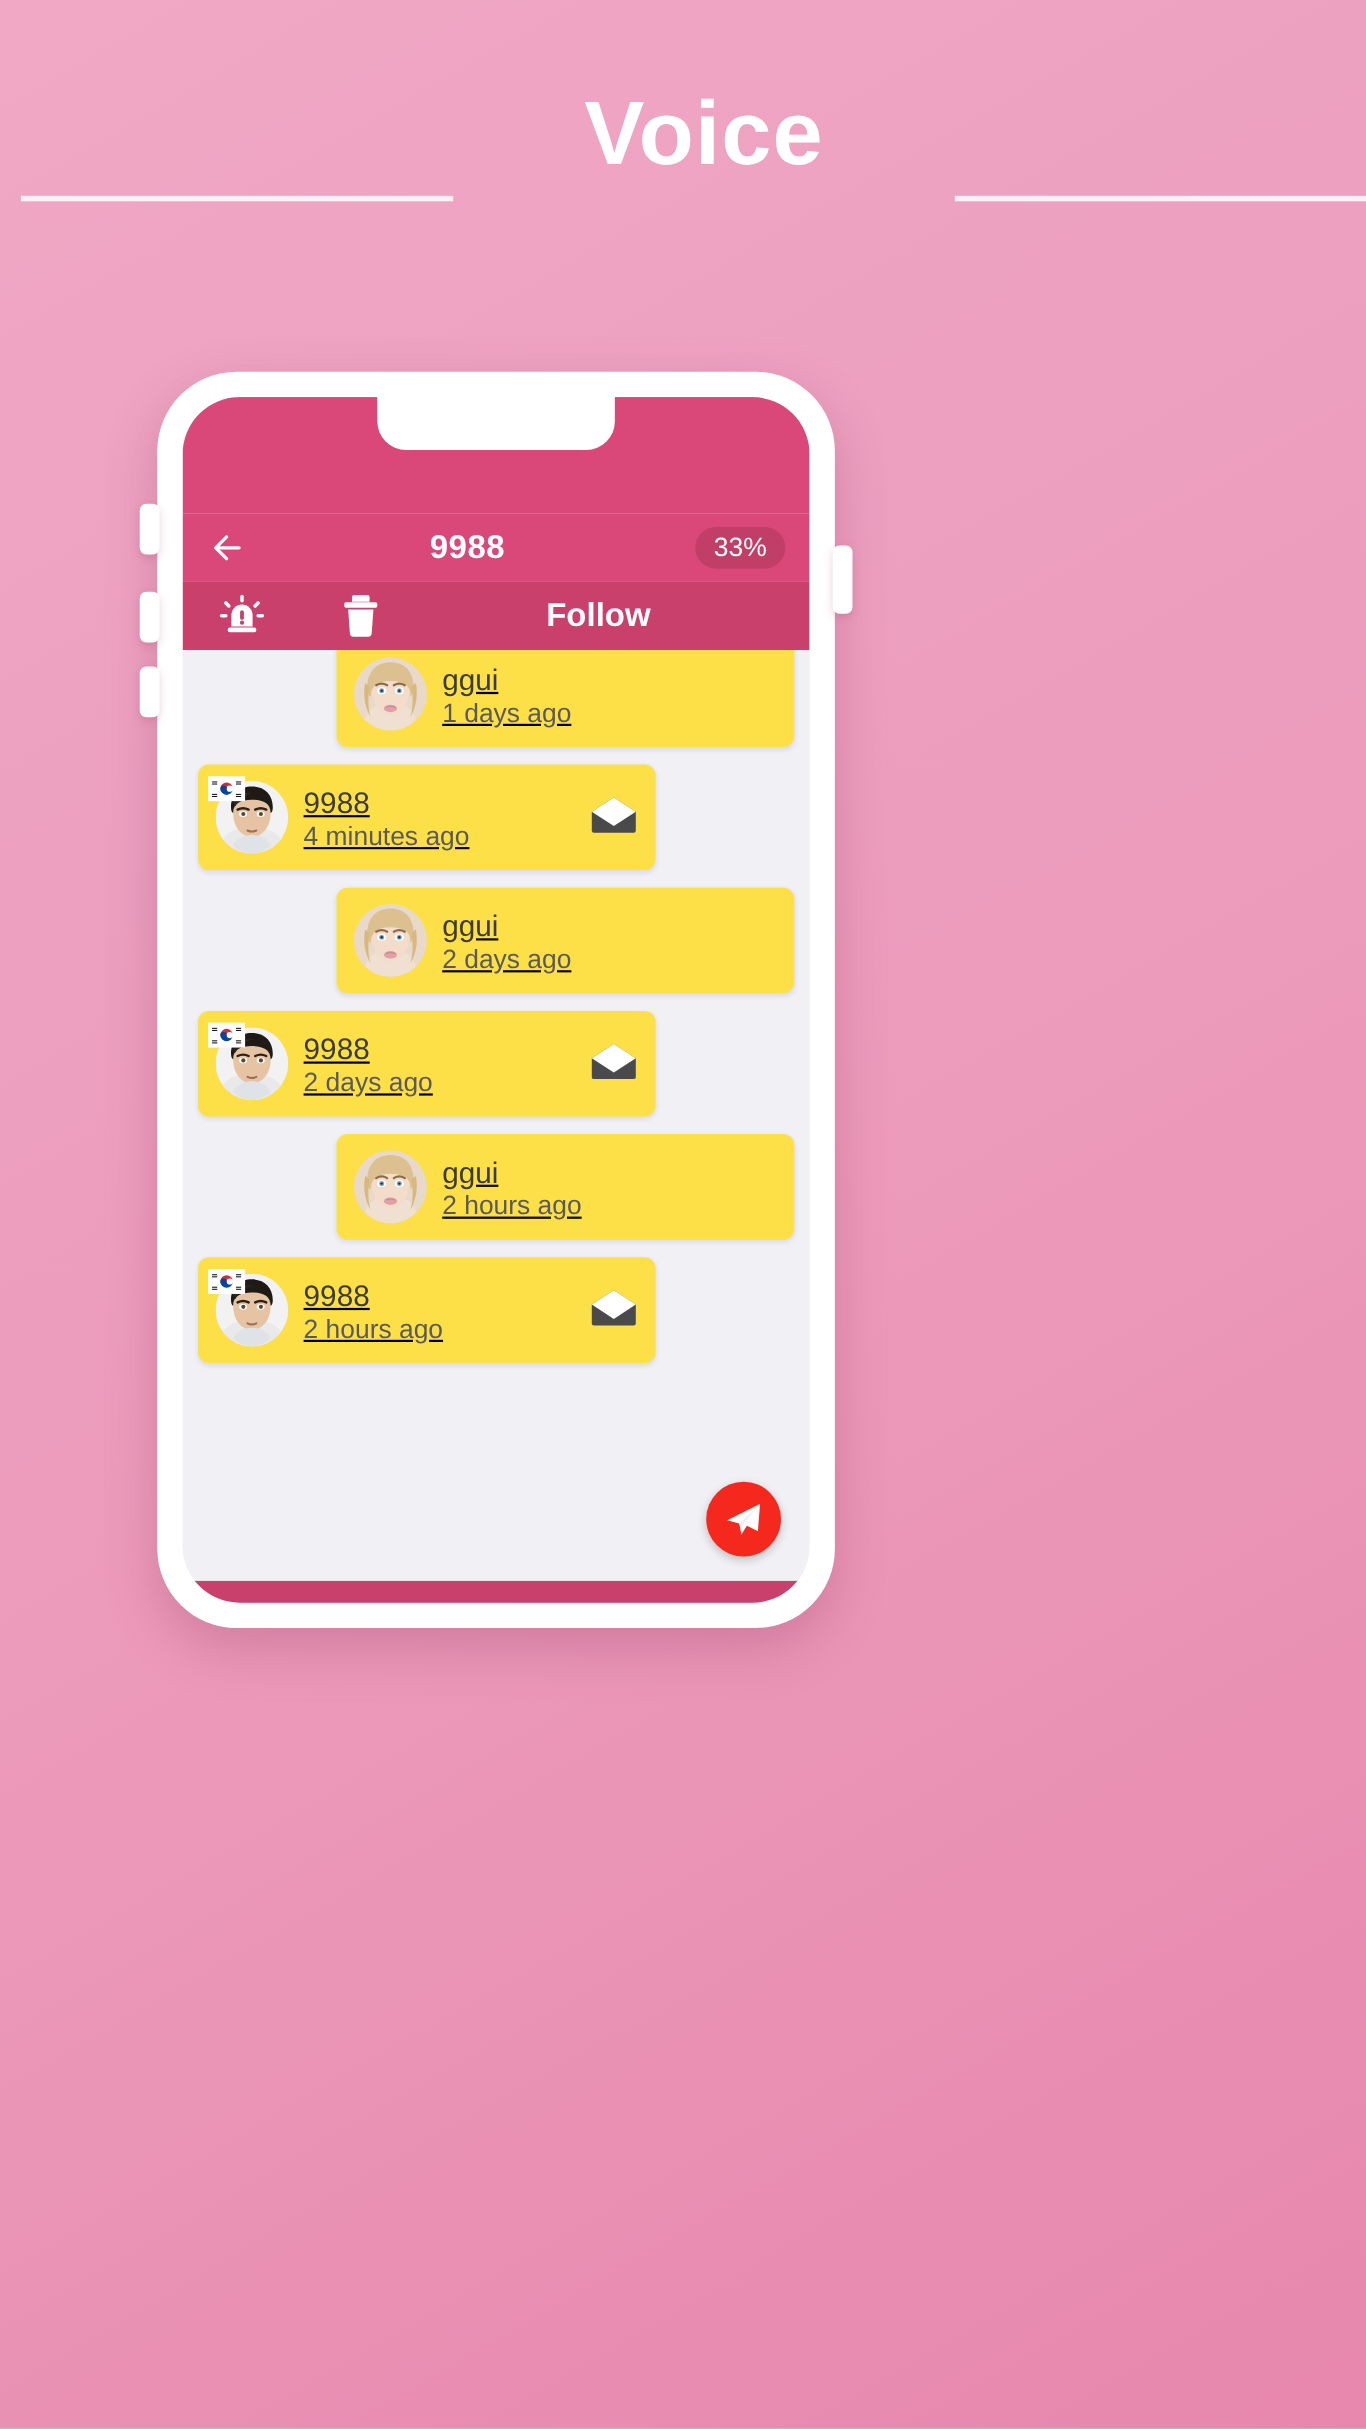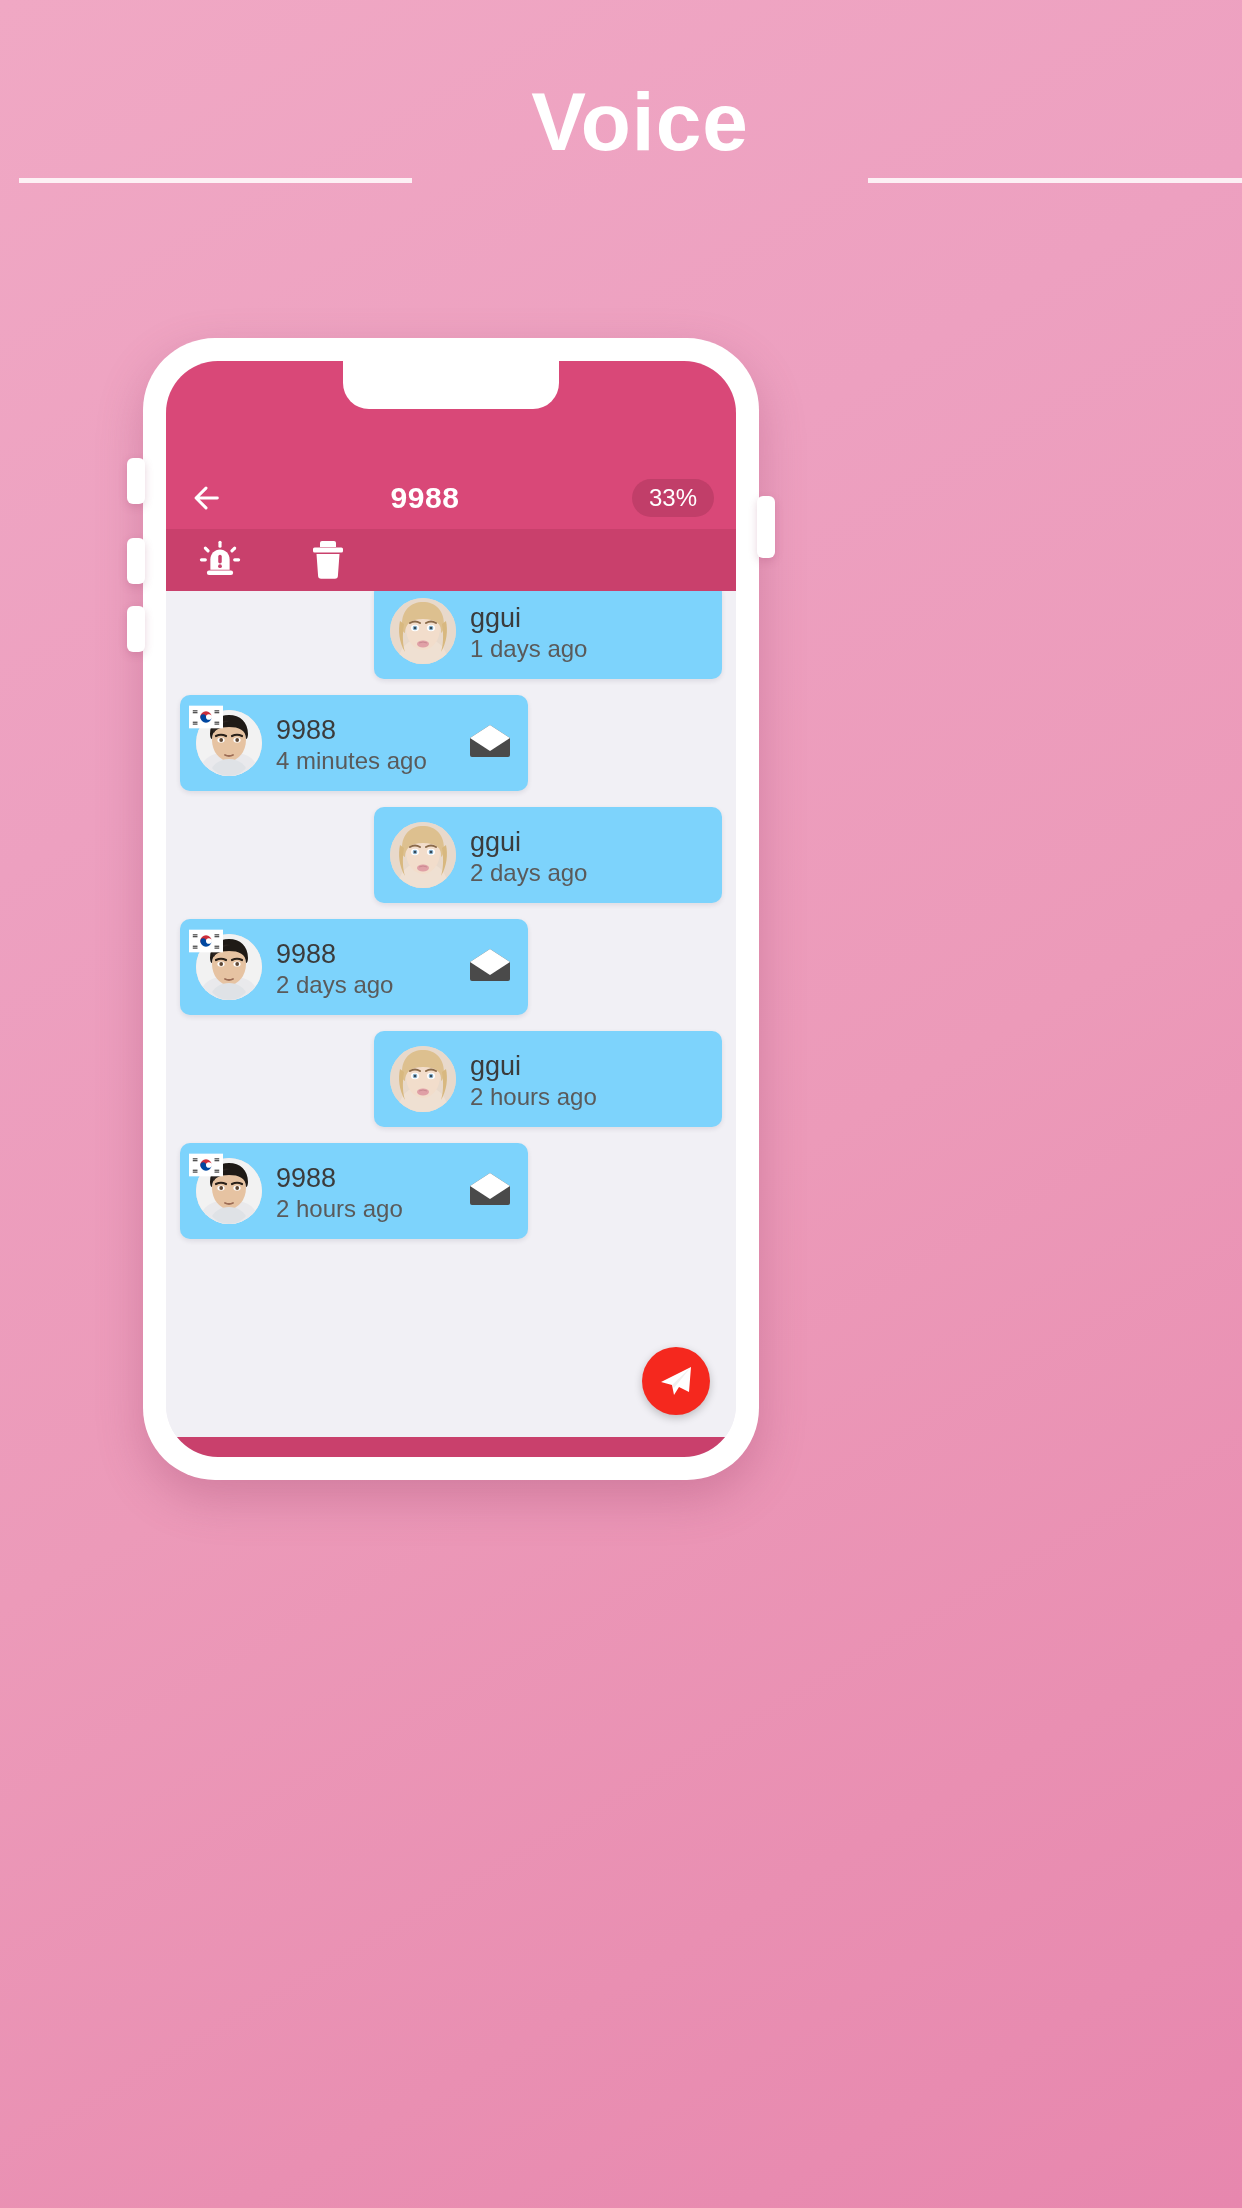--- a/index.html
+++ b/index.html
@@ -162,29 +162,30 @@
     padding-top: 0px;
     box-sizing: border-box;
     overflow: hidden;
   }
   .row { display: flex; padding: 0 14px; margin-bottom: 16px; }
   .row.left  { justify-content: flex-start; }
   .row.right { justify-content: flex-end; }
   .row:first-child { margin-top: -8px; }
 
   .card {
-    background: #7dd3fc;
+    background: #fde047;
     border-radius: 10px;
     box-shadow: 0 2px 5px rgba(40,30,60,.10);
     display: flex;
     align-items: center;
-    width: 348px;
+    width: 416px;
     height: 96px;
     box-sizing: border-box;
     padding: 0 16px;
+    text-decoration: underline;
   }
   .avatar-wrap {
     position: relative;
     width: 66px; height: 66px;
     flex: 0 0 auto;
     margin-right: 14px;
   }
   .avatar {
     width: 66px; height: 66px;
     border-radius: 50%;
@@ -286,20 +287,21 @@
       </div>
       <div class="tool-icon">
         <svg width="34" height="40" viewBox="0 0 32 40">
           <g fill="#ffffff">
             <path d="M10 1h12a2 2 0 0 1 2 2v4H8V3a2 2 0 0 1 2-2z"></path>
             <rect x="1" y="7.5" width="30" height="5" rx="1.6"></rect>
             <path d="M4.5 14h23l-1.6 22a3 3 0 0 1-3 2.8H9.1a3 3 0 0 1-3-2.8L4.5 14z"></path>
           </g>
         </svg>
       </div>
+      <div class="tool-follow">Follow</div>
     </div>
 
     <div class="list">
 
       <div class="row right">
         <div class="card">
           <div class="avatar-wrap">
             <div class="avatar">
               <svg width="66" height="66" viewBox="0 0 66 66">
                 <rect width="66" height="66" fill="#e8d9cb"></rect>

